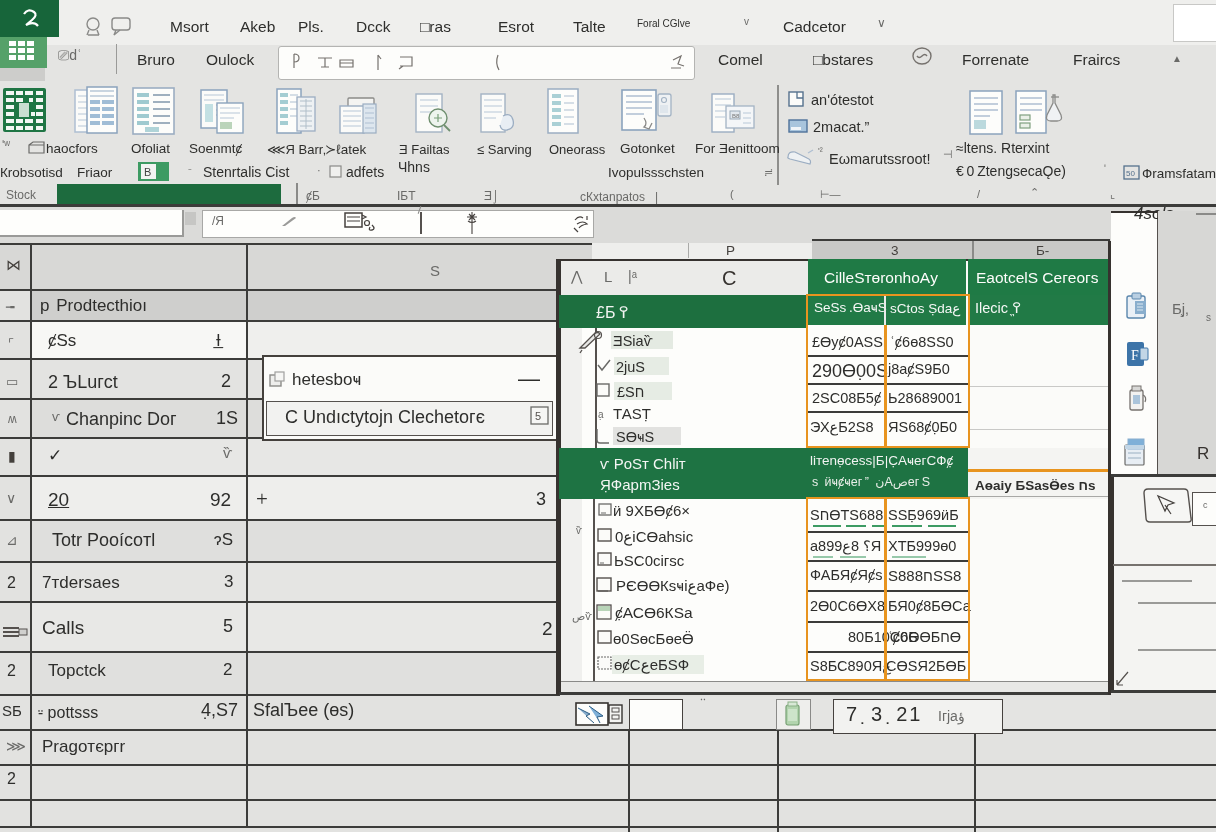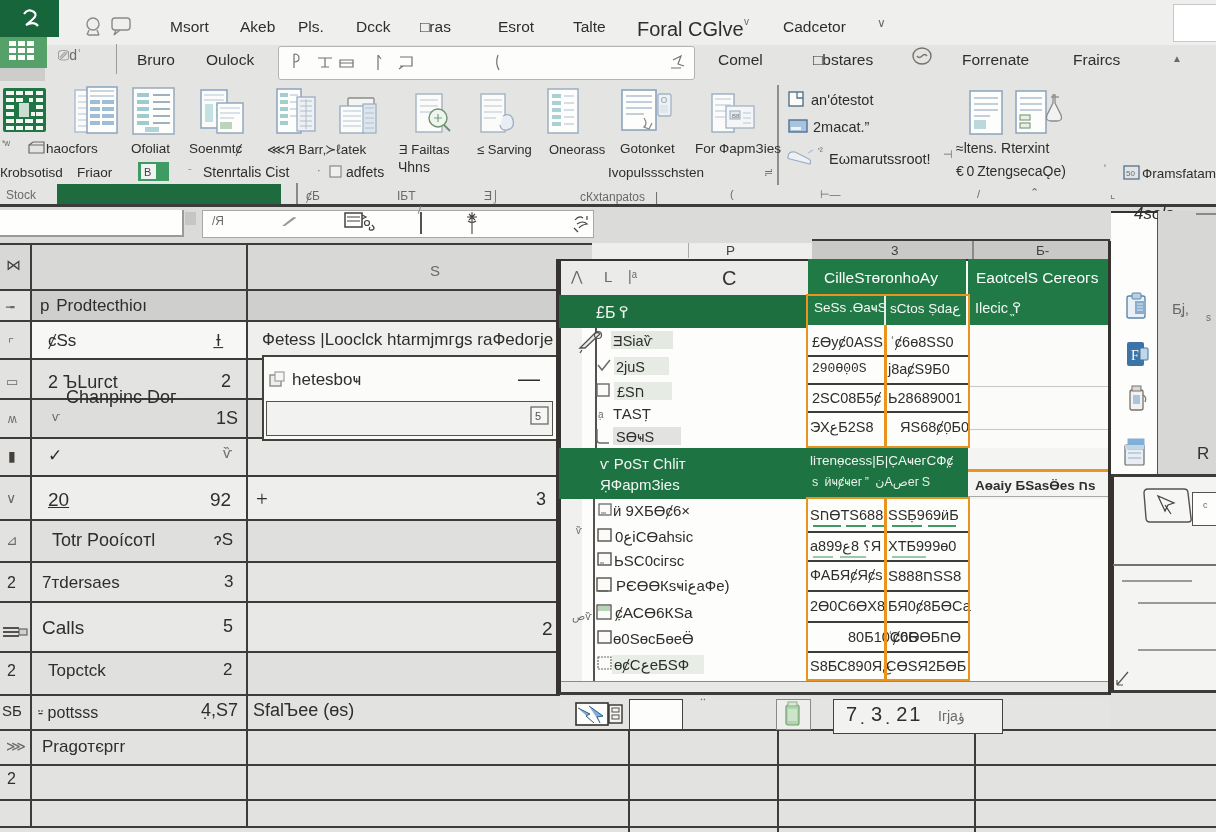--- a/index.html
+++ b/index.html
@@ -42,21 +42,21 @@
         <path d="M32 13 l-2 5 l6 -5"></path>
       </g>
     </svg>
 <div class="tx" style="left:170px;top:18px;font-size:15.5px;">Msort</div>
 <div class="tx" style="left:240px;top:18px;font-size:15.5px;">Akeb</div>
 <div class="tx" style="left:298px;top:18px;font-size:15.5px;">Pls.</div>
 <div class="tx" style="left:356px;top:18px;font-size:15.5px;">Dcck</div>
 <div class="tx" style="left:420px;top:18px;font-size:15.5px;">□ras</div>
 <div class="tx" style="left:498px;top:18px;font-size:15.5px;">Esrot</div>
 <div class="tx" style="left:573px;top:18px;font-size:15.5px;">Talte</div>
-<div class="tx" style="left:637px;top:18px;font-size:20px;">Foral CGlve</div>
+<div class="tx" style="left:637px;top:18px;font-size:10px;">Foral CGlve</div>
 <div class="tx gr" style="left:744px;top:16px;font-size:10px;">v</div>
 <div class="tx" style="left:783px;top:18px;font-size:15.5px;">Cadcetor</div>
 <div class="tx gr" style="left:877px;top:16px;font-size:12px;">∨</div>
 <div class="a" style="left:1173px;top:4px;width:43px;height:36px;background:#fff;border:1px solid #c8c8c6;"></div>
 
 <div class="tx gr" style="left:58px;top:47px;font-size:14px;">⎚dʿ</div>
 <div class="a" style="left:116px;top:44px;width:1px;height:30px;background:#9a9a98;"></div>
 <div class="tx" style="left:137px;top:51px;font-size:15.5px;">Bruro</div>
 <div class="tx" style="left:206px;top:51px;font-size:15.5px;">Oulock</div>
 <div class="a" style="left:278px;top:46px;width:415px;height:32px;background:#fdfdfb;border:1px solid #b4b4b2;border-radius:3px;"></div>
@@ -262,21 +262,21 @@
     </svg>
 <div class="tx" style="left:46px;top:141px;font-size:13.5px;">haocfors</div>
 <div class="tx" style="left:131px;top:141px;font-size:13.5px;">Ofoliat</div>
 <div class="tx" style="left:189px;top:141px;font-size:13.5px;">Soenmtȼ</div>
 <div class="tx" style="left:267px;top:142px;font-size:13px;">⋘Я Barr‚</div>
 <div class="tx" style="left:325px;top:141px;font-size:13.5px;">≻ℓatek</div>
 <div class="tx" style="left:399px;top:142px;font-size:13px;">Ǝ Failtas</div>
 <div class="tx" style="left:477px;top:142px;font-size:13px;">≤ Sarving</div>
 <div class="tx" style="left:549px;top:142px;font-size:13px;">Oneorass</div>
 <div class="tx" style="left:620px;top:141px;font-size:13.5px;">Gotonket</div>
-<div class="tx" style="left:695px;top:141px;font-size:13.5px;">For ФаpmЗіеs</div>
+<div class="tx" style="left:695px;top:141px;font-size:13.5px;">For Ǝenittoom</div>
 <div class="tx" style="left:0px;top:165px;font-size:13.5px;">Кrobsotisd</div>
 <div class="tx" style="left:77px;top:165px;font-size:13.5px;">Friaor</div>
 <svg style="left:138px;top:162px;" width="31" height="19" viewBox="0 0 31 19">
       <rect x="0" y="0" width="31" height="19" fill="#3d9b63"></rect>
       <rect x="3" y="2" width="15" height="15" fill="#f2f4f2"></rect>
       <text x="6" y="14" font-size="11" fill="#444" font-family="Liberation Sans">B</text>
     </svg>
 <div class="tx gr" style="left:188px;top:164px;font-size:11px;">⁻</div>
 <div class="tx" style="left:203px;top:164px;font-size:14px;">Stenrtalis Cist</div>
 <div class="tx gr" style="left:317px;top:164px;font-size:11px;">·</div>
@@ -380,53 +380,53 @@
 <div class="tx" style="left:2px;top:702px;font-size:15px;">SБ</div>
 <div class="tx gr" style="left:6px;top:738px;font-size:14px;">⋙</div>
 <div class="tx" style="left:7px;top:770px;font-size:16px;">2</div>
 
 <div class="tx" style="left:40px;top:296px;font-size:17px;">p  Prodtectһioı</div>
 <div class="tx" style="left:48px;top:331px;font-size:17px;">ȼSѕ</div>
     <div class="tx" style="left:216px;top:331px;font-size:17px;">Ɨ̲</div>
 <div class="tx" style="left:48px;top:372px;font-size:18px;">2 ЪLuгct</div>
     <div class="tx" style="left:221px;top:371px;font-size:18px;">2</div>
 <div class="tx gr" style="left:52px;top:409px;font-size:13px;">ѵ</div>
-<div class="tx" style="left:66px;top:387px;font-size:18px;">Chanpinc Doг</div>
+<div class="tx" style="left:66px;top:409px;font-size:18px;">Chanpinc Doг</div>
     <div class="tx" style="left:216px;top:408px;font-size:18px;">1S</div>
 <div class="tx" style="left:48px;top:445px;font-size:17px;">✓</div>
     <div class="tx gr" style="left:223px;top:444px;font-size:15px;">ѷ</div>
 <div class="tx" style="left:48px;top:489px;font-size:19px;text-decoration:underline;">20</div>
     <div class="tx" style="left:210px;top:489px;font-size:19px;">92</div>
 <div class="tx" style="left:52px;top:530px;font-size:18px;">Totr Pooícoтl</div>
     <div class="tx" style="left:214px;top:530px;font-size:17px;">ɂS</div>
 <div class="tx" style="left:42px;top:573px;font-size:17px;">7тderѕaes</div>
     <div class="tx" style="left:224px;top:572px;font-size:17px;">3</div>
 <div class="tx" style="left:42px;top:617px;font-size:19px;">Calls</div>
     <div class="tx" style="left:223px;top:616px;font-size:18px;">5</div>
 <div class="tx" style="left:48px;top:661px;font-size:17px;">Topϲtck</div>
     <div class="tx" style="left:223px;top:660px;font-size:17px;">2</div>
 <div class="tx" style="left:38px;top:701px;font-size:16px;">⸚ pottsѕs</div>
     <div class="tx" style="left:201px;top:700px;font-size:18px;">4̣,Ѕ7</div>
 <div class="tx" style="left:42px;top:737px;font-size:17px;">Pragoтєpгr</div>
 
 <div class="tx gr" style="left:430px;top:262px;font-size:15px;">Ѕ</div>
-<div class="tx" style="left:262px;top:330px;font-size:17px;">Фetess |Looϲlck һtarmјmгgs raФedoгјe</div>
 <div class="tx" style="left:256px;top:487px;font-size:21px;font-family:'Liberation Serif',serif;">+</div>
 <div class="tx" style="left:536px;top:489px;font-size:18px;">3</div>
 <div class="tx" style="left:542px;top:618px;font-size:19px;">2</div>
 <div class="tx" style="left:253px;top:700px;font-size:18px;">SfalЪee (өѕ)</div>
 
 <div class="a" style="left:262px;top:355px;width:293px;height:82px;background:#fbfbf9;border:2px solid #44403c;"></div>
 <svg style="left:269px;top:371px;" width="18" height="18" viewBox="0 0 18 18">
       <rect x="1" y="4" width="11" height="11" fill="#eeeeec" stroke="#8a8a88" stroke-width="1.4"></rect>
       <rect x="6" y="1" width="9" height="9" fill="#f6f6f4" stroke="#a0a09e" stroke-width="1.2"></rect>
     </svg>
 <div class="tx" style="left:292px;top:370px;font-size:17px;">һеtesboҹ</div>
 <div class="tx" style="left:518px;top:366px;font-size:22px;">—</div>
 <div class="a" style="left:266px;top:401px;width:285px;height:33px;background:#f2f2f0;border:1.5px solid #55514e;"></div>
+<div class="tx" style="left:285px;top:407px;font-size:18px;">C Undıctуtoјn Cleϲһеtoгє</div>
 <svg style="left:530px;top:406px;" width="19" height="19" viewBox="0 0 19 19">
       <rect x="1" y="1" width="17" height="17" fill="#f6f6f4" stroke="#6a6a68" stroke-width="1.3"></rect>
       <text x="5" y="14" font-size="11" fill="#55514e" font-family="Liberation Sans">5</text>
     </svg>
 
 <div class="a" style="left:592px;top:243px;width:518px;height:16px;background:#eeeeec;"></div>
 <div class="a" style="left:812px;top:241px;width:298px;height:18px;background:#c9c9c7;"></div>
 <div class="tx gr" style="left:726px;top:243px;font-size:13.5px;color:#45413e;">P</div>
 <div class="tx" style="left:891px;top:243px;font-size:13.5px;color:#45413e;">3</div>
 <div class="tx" style="left:1036px;top:243px;font-size:13.5px;color:#45413e;">Б-</div>
@@ -484,26 +484,26 @@
 
 <div class="a" style="left:806px;top:325px;width:164px;height:123px;background:#fdfdfb;"></div>
 <div class="a" style="left:968px;top:325px;width:142px;height:123px;background:#fbfbf9;"></div>
 <div class="a" style="left:968px;top:386px;width:142px;height:1px;background:#c9c9c7;"></div>
 <div class="a" style="left:968px;top:429px;width:142px;height:1px;background:#c9c9c7;"></div>
 <div class="line" style="left:806px;top:355px;width:164px;height:1.5px;"></div>
 <div class="line" style="left:806px;top:383px;width:164px;height:1.5px;"></div>
 <div class="line" style="left:806px;top:411px;width:164px;height:1.5px;"></div>
 <div class="tx" style="left:812px;top:334px;font-size:14.5px;">£Өуȼ0АSЅі</div>
     <div class="tx" style="left:890px;top:334px;font-size:14.5px;">ʿȼ6ө8SЅ0</div>
-<div class="tx" style="left:812px;top:361px;font-size:13px;font-family:Liberation Mono, monospace;">290Ө0̣0S</div>
+<div class="tx" style="left:812px;top:361px;font-size:18px;">290Ө0̣0S</div>
     <div class="tx" style="left:888px;top:361px;font-size:14.5px;">ј8аȼS9Б0</div>
 <div class="tx" style="left:812px;top:390px;font-size:14.5px;">2ЅС08Б5ȼ</div>
     <div class="tx" style="left:888px;top:390px;font-size:14.5px;">Ь28689001</div>
 <div class="tx" style="left:810px;top:419px;font-size:14.5px;">ЭХعБ2S8</div>
-    <div class="tx" style="left:888px;top:419px;font-size:14.5px;margin-left:12px;">ЯS68ȼ0̣Б0</div>
+    <div class="tx" style="left:888px;top:419px;font-size:14.5px;">ЯS68ȼ0̣Б0</div>
 
 <div class="a" style="left:806px;top:294px;width:164px;height:154px;border:2.5px solid #e8941f;box-sizing:border-box;"></div>
 <div class="a" style="left:884px;top:325px;width:2.5px;height:123px;background:#e8941f;"></div>
 
 <div class="a" style="left:558px;top:448px;width:250px;height:51px;background:#1e7343;"></div>
 <div class="tx" style="left:600px;top:455px;font-size:15px;color:#f4f6f4;">ѵ РoЅт Cһlіт</div>
 <div class="tx" style="left:600px;top:476px;font-size:15px;color:#f4f6f4;">Я̣ФаpmЗіеs</div>
 <div class="a" style="left:806px;top:448px;width:164px;height:51px;background:#1e7343;"></div>
 <div class="tx" style="left:810px;top:453px;font-size:13.5px;color:#f2f4f2;">lітеnө̣ϲеss|Б|C̣АҹегСФȼ̣</div>
 <div class="tx" style="left:812px;top:474px;font-size:12.5px;color:#e8eee8;">s ӥҹȼҹег ” نАصег Ѕ</div>

